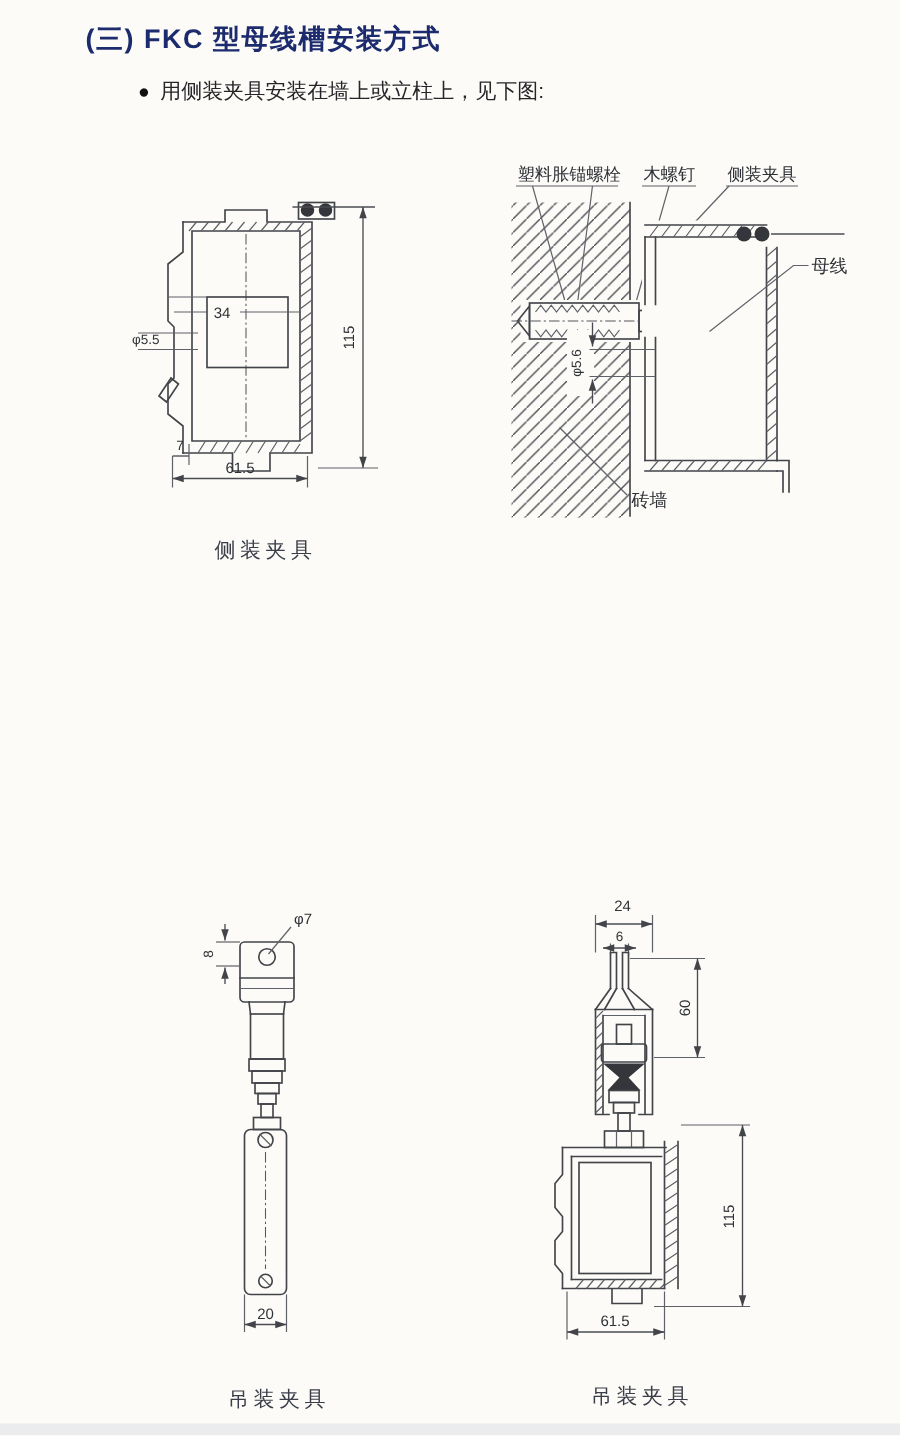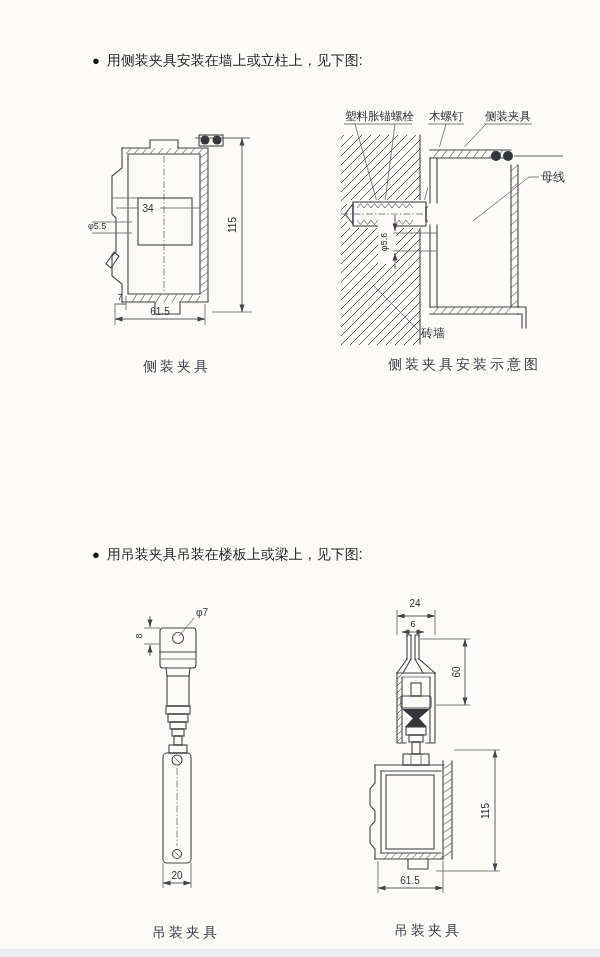--- a/index.html
+++ b/index.html
@@ -26,20 +26,21 @@
   svg.fig .fillS{ fill:#34363c; stroke:none; }
   svg.fig .bgf  { fill:#fcfbf7; stroke:none; }
   svg.fig text  { font-family:"Liberation Sans", sans-serif; fill:#2e3137; }
   .bottom-edge { position:absolute; left:0; right:0; bottom:0; height:8px; background:#eaeced; }
 </style>
 </head>
 <body>
 
 <div class="page">
 
+  <div class="title">(三) FKC 型母线槽安装方式</div>
 
   <div class="bullet" style="left:92px;top:52px;text-align:right;">
     <span class="dot">●</span><span>用侧装夹具安装在墙上或立柱上，见下图:</span>
   </div>
 
   <svg class="fig" style="left:86px;top:116px;" width="185" height="215" viewBox="0 0 185 215">
     <defs>
       <marker id="ma" markerWidth="9" markerHeight="7" refX="8" refY="3" orient="auto-start-reverse" markerUnits="userSpaceOnUse">
         <path d="M0.5,0.5 L8,3 L0.5,5.5 Z" fill="#42444a"></path>
       </marker>
@@ -152,25 +153,21 @@
     <text x="54" y="141" font-size="9" text-anchor="middle" transform="rotate(-90 54 141)">φ5.6</text>
 
     <line class="thin" x1="85" y1="229" x2="40" y2="184"></line>
     <text x="88" y="236" font-size="12">砖墙</text>
 
     <polyline class="thin" points="206,76 196,76 140,120"></polyline>
     <text x="208" y="80" font-size="12">母线</text>
   </svg>
 
   <div class="caption" style="left:143px;top:358px;">侧装夹具</div>
-  <div class="caption" style="left:388px;top:356px;">侧装夹具安装示意图</div>
-
-  <div class="bullet" style="left:92px;top:546px;">
-    <span class="dot">●</span><span>用吊装夹具吊装在楼板上或梁上，见下图:</span>
-  </div>
+
 
   <svg class="fig" style="left:126px;top:596px;" width="125" height="305" viewBox="0 0 125 305">
     <defs>
       <marker id="mc" markerWidth="9" markerHeight="7" refX="8" refY="3" orient="auto-start-reverse" markerUnits="userSpaceOnUse">
         <path d="M0.5,0.5 L8,3 L0.5,5.5 Z" fill="#42444a"></path>
       </marker>
     </defs>
     <g>
       <rect class="ln" x="34" y="32" width="36" height="40" rx="3"></rect>
       <circle class="ln" cx="52" cy="42" r="5.5"></circle>

